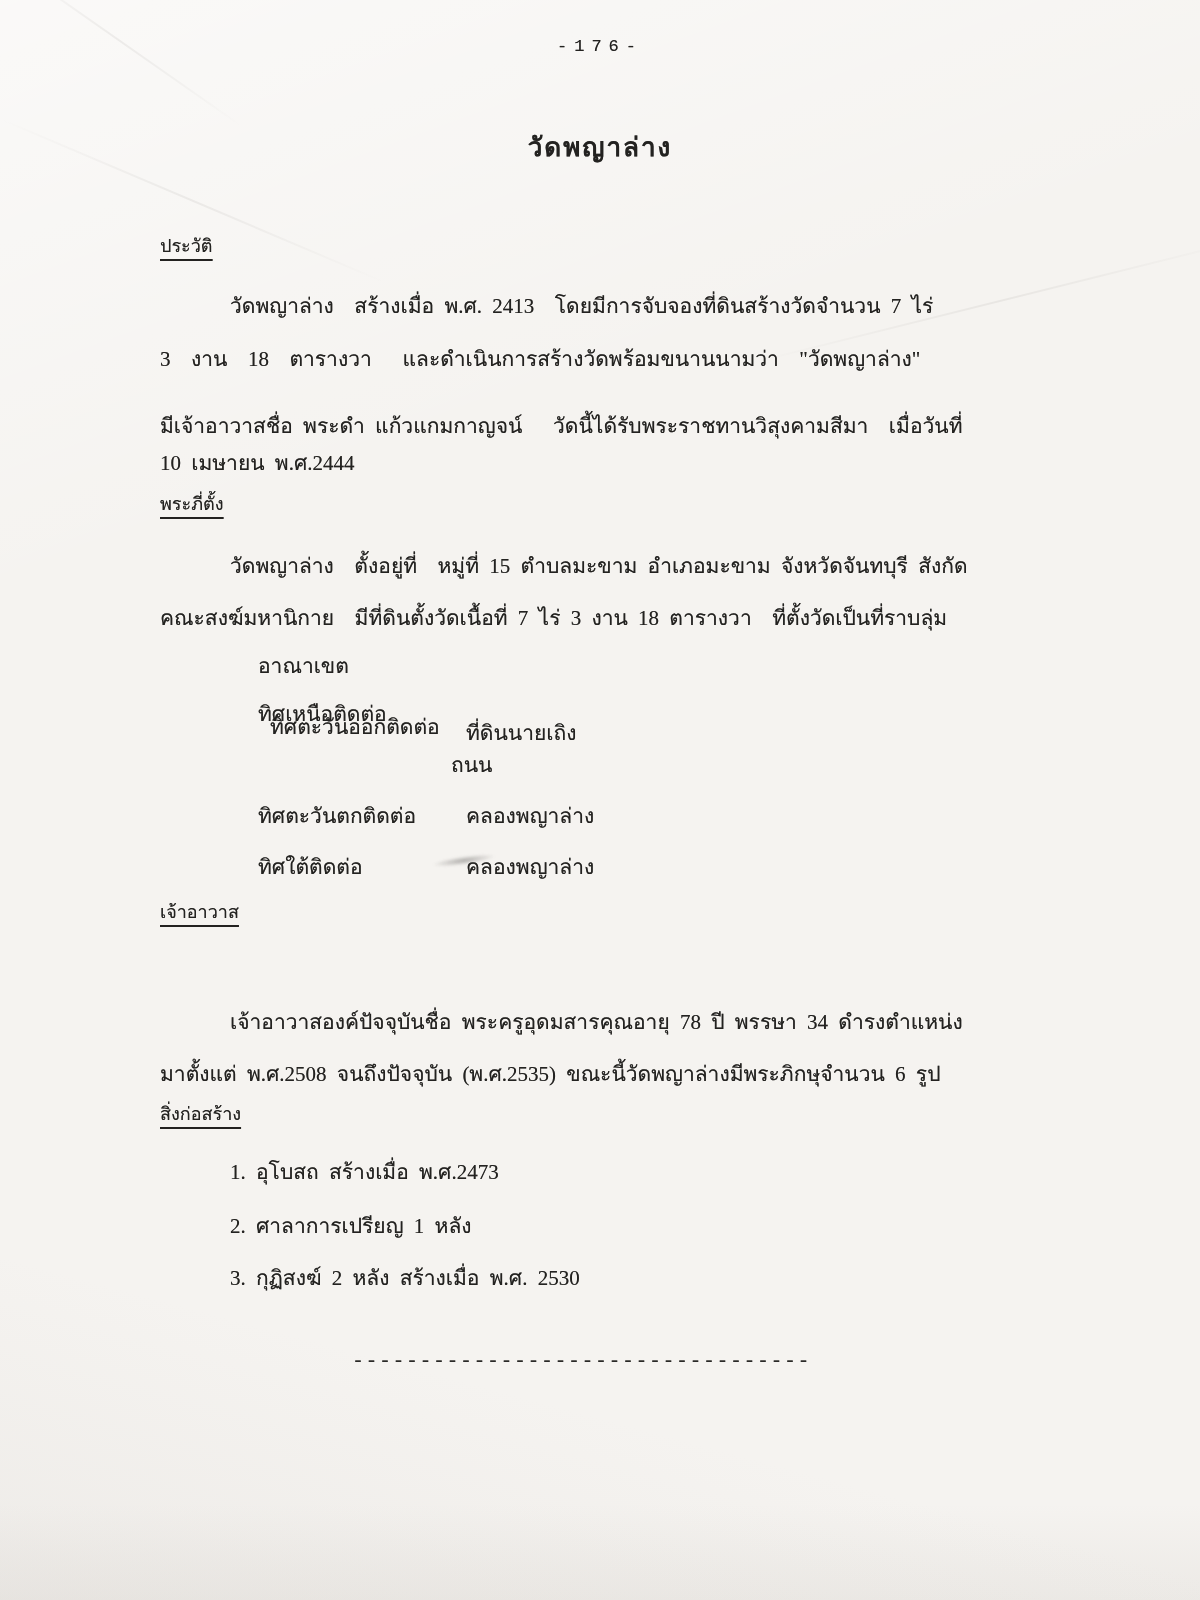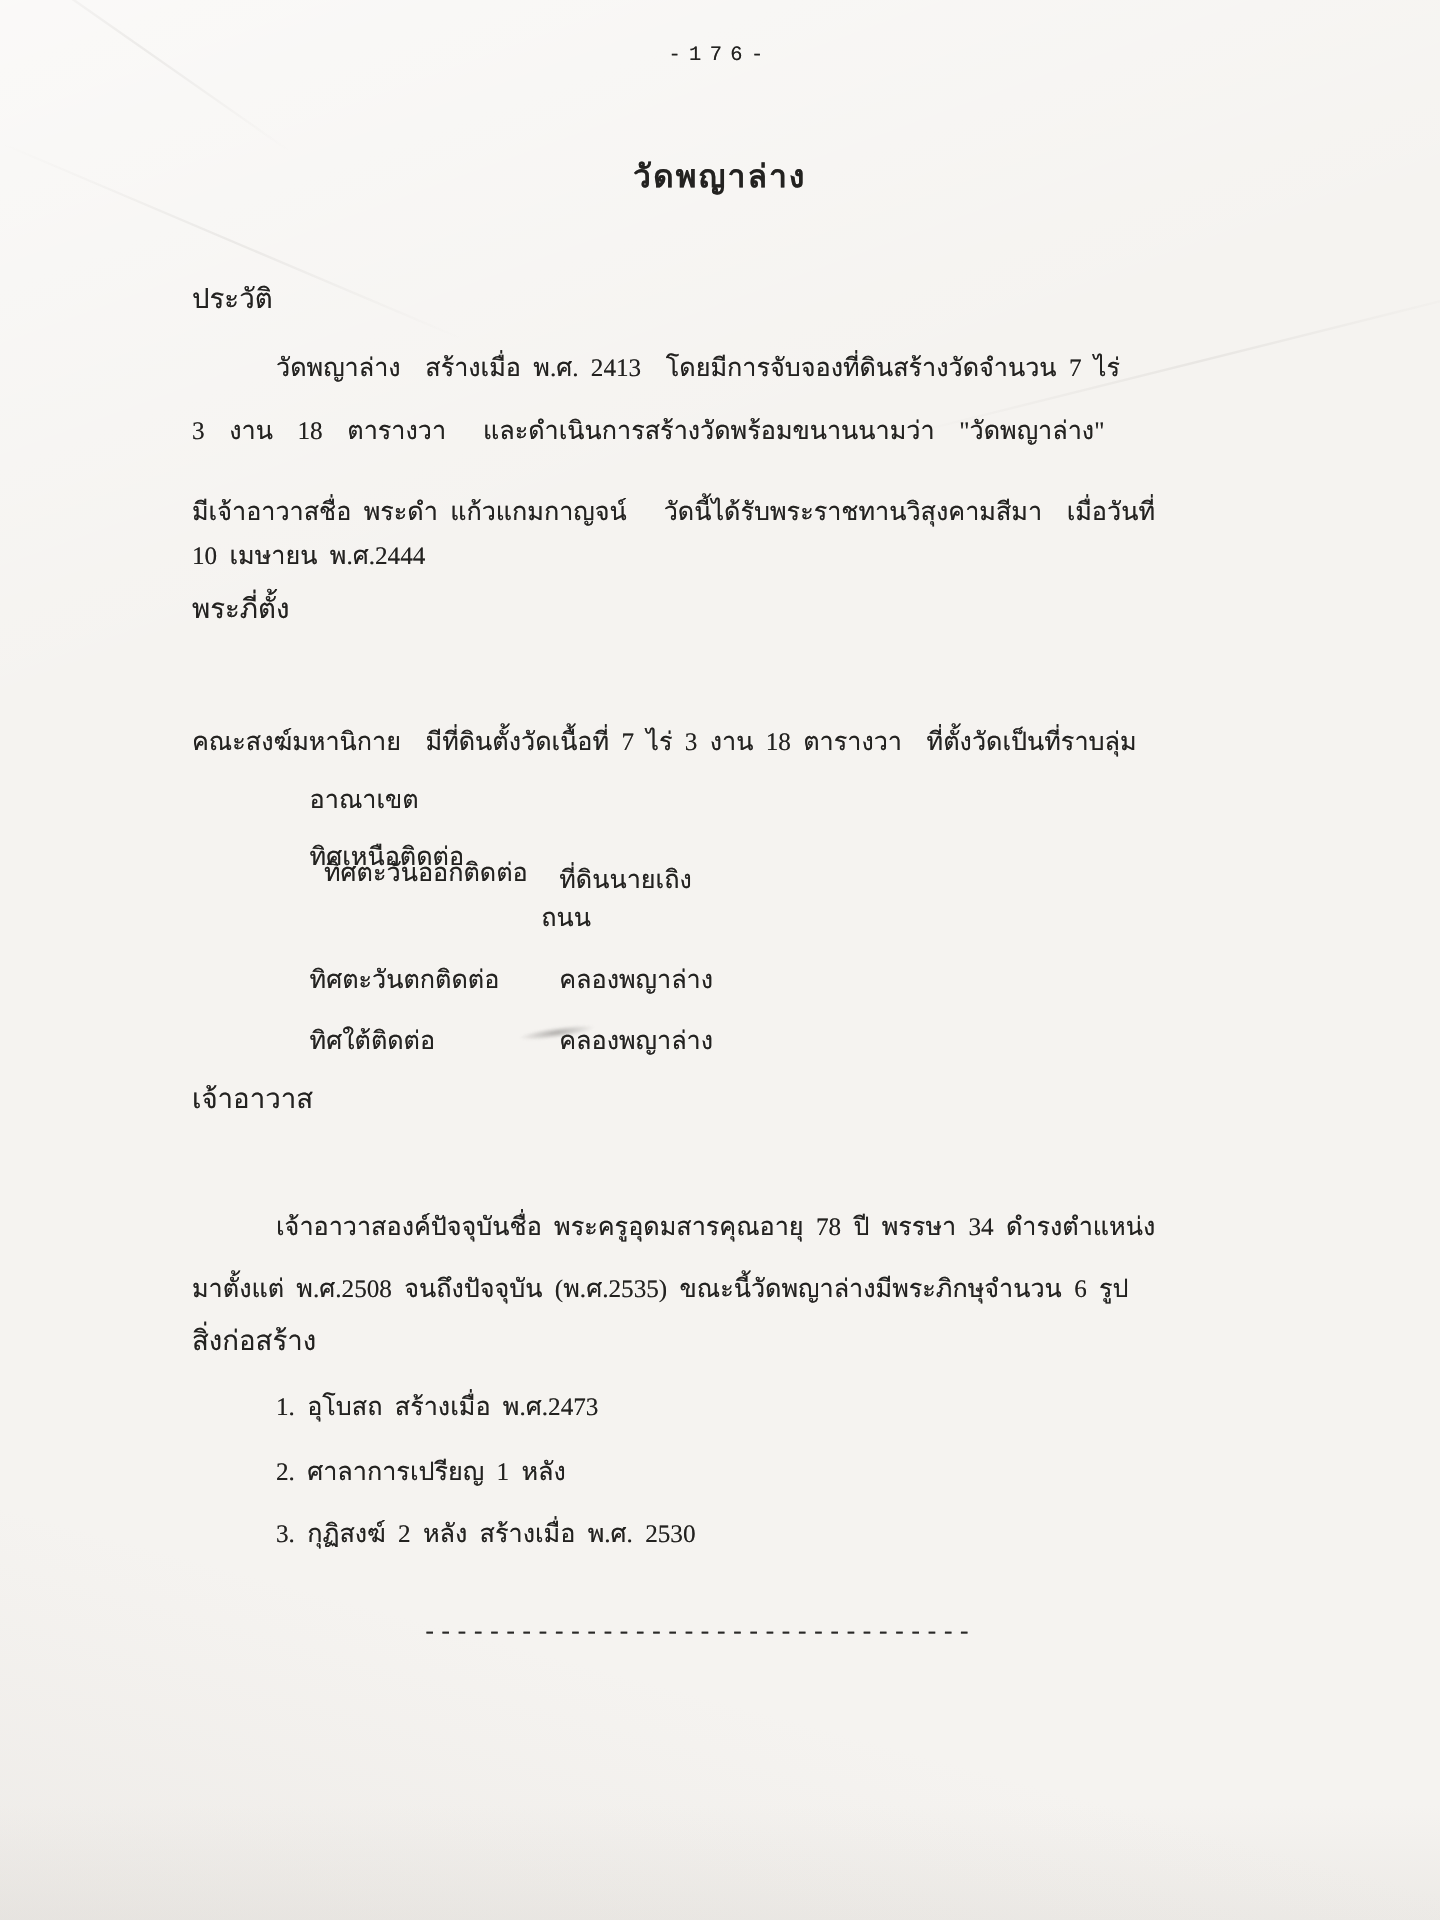--- a/index.html
+++ b/index.html
@@ -43,21 +43,22 @@
   .pageno{
     top:36px;left:0;width:1200px;text-align:center;
     font-size:17px;letter-spacing:7px;word-spacing:0;
     font-family:"Liberation Mono","DejaVu Sans Mono",monospace;
   }
   .title{
     top:130px;left:0;width:1200px;text-align:center;
     font-size:26px;font-weight:bold;letter-spacing:2px;
   }
   .heading{
-    font-size:23px;
+    font-size:18px;
+    text-decoration:underline;
     text-underline-offset:7px;
     text-decoration-thickness:1.5px;
   }
   .divider{
     top:1348px;left:352px;width:460px;
     font-family:"Liberation Mono","DejaVu Sans Mono",monospace;
     font-size:20px;letter-spacing:1.5px;word-spacing:0;
     color:#2a2927;
   }
 </style>
@@ -73,20 +74,21 @@
   <div class="txt pageno">-176-</div>
   <div class="txt title">วัดพญาล่าง</div>
 
   <div class="txt heading" style="top:234px;left:160px;">ประวัติ</div>
   <div class="txt" style="top:292px;left:230px;">วัดพญาล่าง  สร้างเมื่อ พ.ศ. 2413  โดยมีการจับจองที่ดินสร้างวัดจำนวน 7 ไร่</div>
   <div class="txt" style="top:345px;left:160px;">3  งาน  18  ตารางวา   และดำเนินการสร้างวัดพร้อมขนานนามว่า  "วัดพญาล่าง"</div>
   <div class="txt" style="top:412px;left:160px;">มีเจ้าอาวาสชื่อ พระดำ แก้วแกมกาญจน์   วัดนี้ได้รับพระราชทานวิสุงคามสีมา  เมื่อวันที่</div>
   <div class="txt" style="top:449px;left:160px;">10 เมษายน พ.ศ.2444</div>
 
   <div class="txt heading" style="top:492px;left:160px;">พระภี่ตั้ง</div>
+  <div class="txt" style="top:552px;left:230px;">วัดพญาล่าง  ตั้งอยู่ที่  หมู่ที่ 15 ตำบลมะขาม อำเภอมะขาม จังหวัดจันทบุรี สังกัด</div>
   <div class="txt" style="top:604px;left:160px;">คณะสงฆ์มหานิกาย  มีที่ดินตั้งวัดเนื้อที่ 7 ไร่ 3 งาน 18 ตารางวา  ที่ตั้งวัดเป็นที่ราบลุ่ม</div>
   <div class="txt" style="top:652px;left:258px;">อาณาเขต</div>
 
   <div class="txt" style="top:700px;left:258px;">ทิศเหนือติดต่อ</div>
   <div class="txt" style="top:719px;left:466px;text-align:center;">ที่ดินนายเถิง</div>
 
   <div class="txt" style="top:713px;left:258px;margin-left:12px;">ทิศตะวันออกติดต่อ</div>
   <div class="txt" style="top:751px;left:451px;">ถนน</div>
 
   <div class="txt" style="top:802px;left:258px;">ทิศตะวันตกติดต่อ</div>

